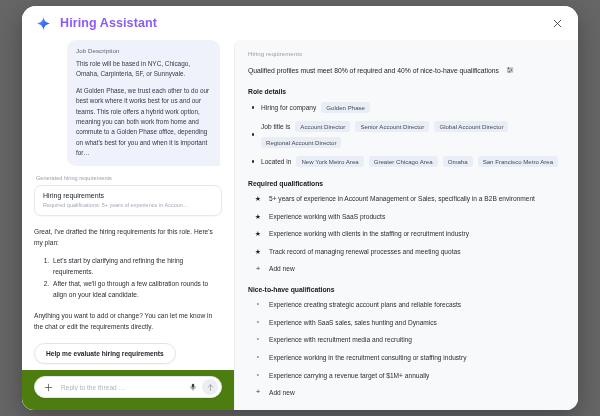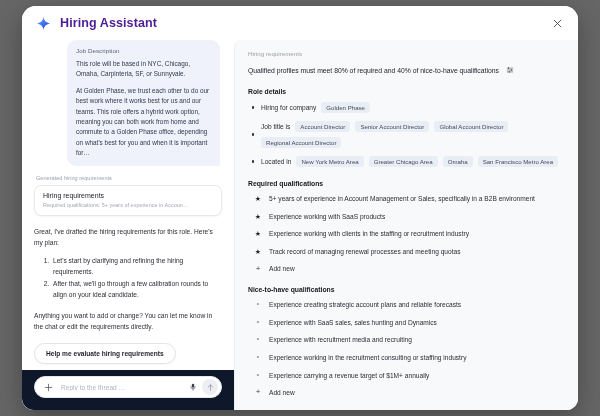--- a/index.html
+++ b/index.html
@@ -44,21 +44,21 @@
     align-items: center;
     padding: 0 12px 0 14px;
     position: relative;
     z-index: 5;
   }
   .title-left { display: flex; align-items: center; gap: 9px; }
   .spark-icon { width: 15px; height: 15px; display: block; flex: none; }
   .app-title {
     font-size: 12.5px;
     font-weight: 700;
-    color: #4c1d95;
+    color: #8b5cf6;
     letter-spacing: 0.1px;
   }
   .close-btn {
     margin-left: auto;
     width: 18px; height: 18px;
     display: flex; align-items: center; justify-content: center;
     cursor: pointer;
     color: #3a3a3c;
   }
   .close-btn svg { display: block; }
@@ -173,21 +173,21 @@
     color: #1f2128;
     cursor: pointer;
     box-shadow: 0 1px 1.5px rgba(20,22,30,0.035);
     font-family: "Liberation Sans", sans-serif;
     white-space: nowrap;
   }
 
   
   .composer-wrap {
     padding: 6px 12px 12px 12px;
-    background: #0f172a;
+    background: #4d7c0f;
   }
   .composer {
     height: 22px;
     border: 1px solid #e4e6ec;
     border-radius: 999px;
     background: #fff;
     display: flex;
     align-items: center;
     padding: 0 3px 0 8px;
     box-shadow: 0 1px 2px rgba(20,22,30,0.05);

